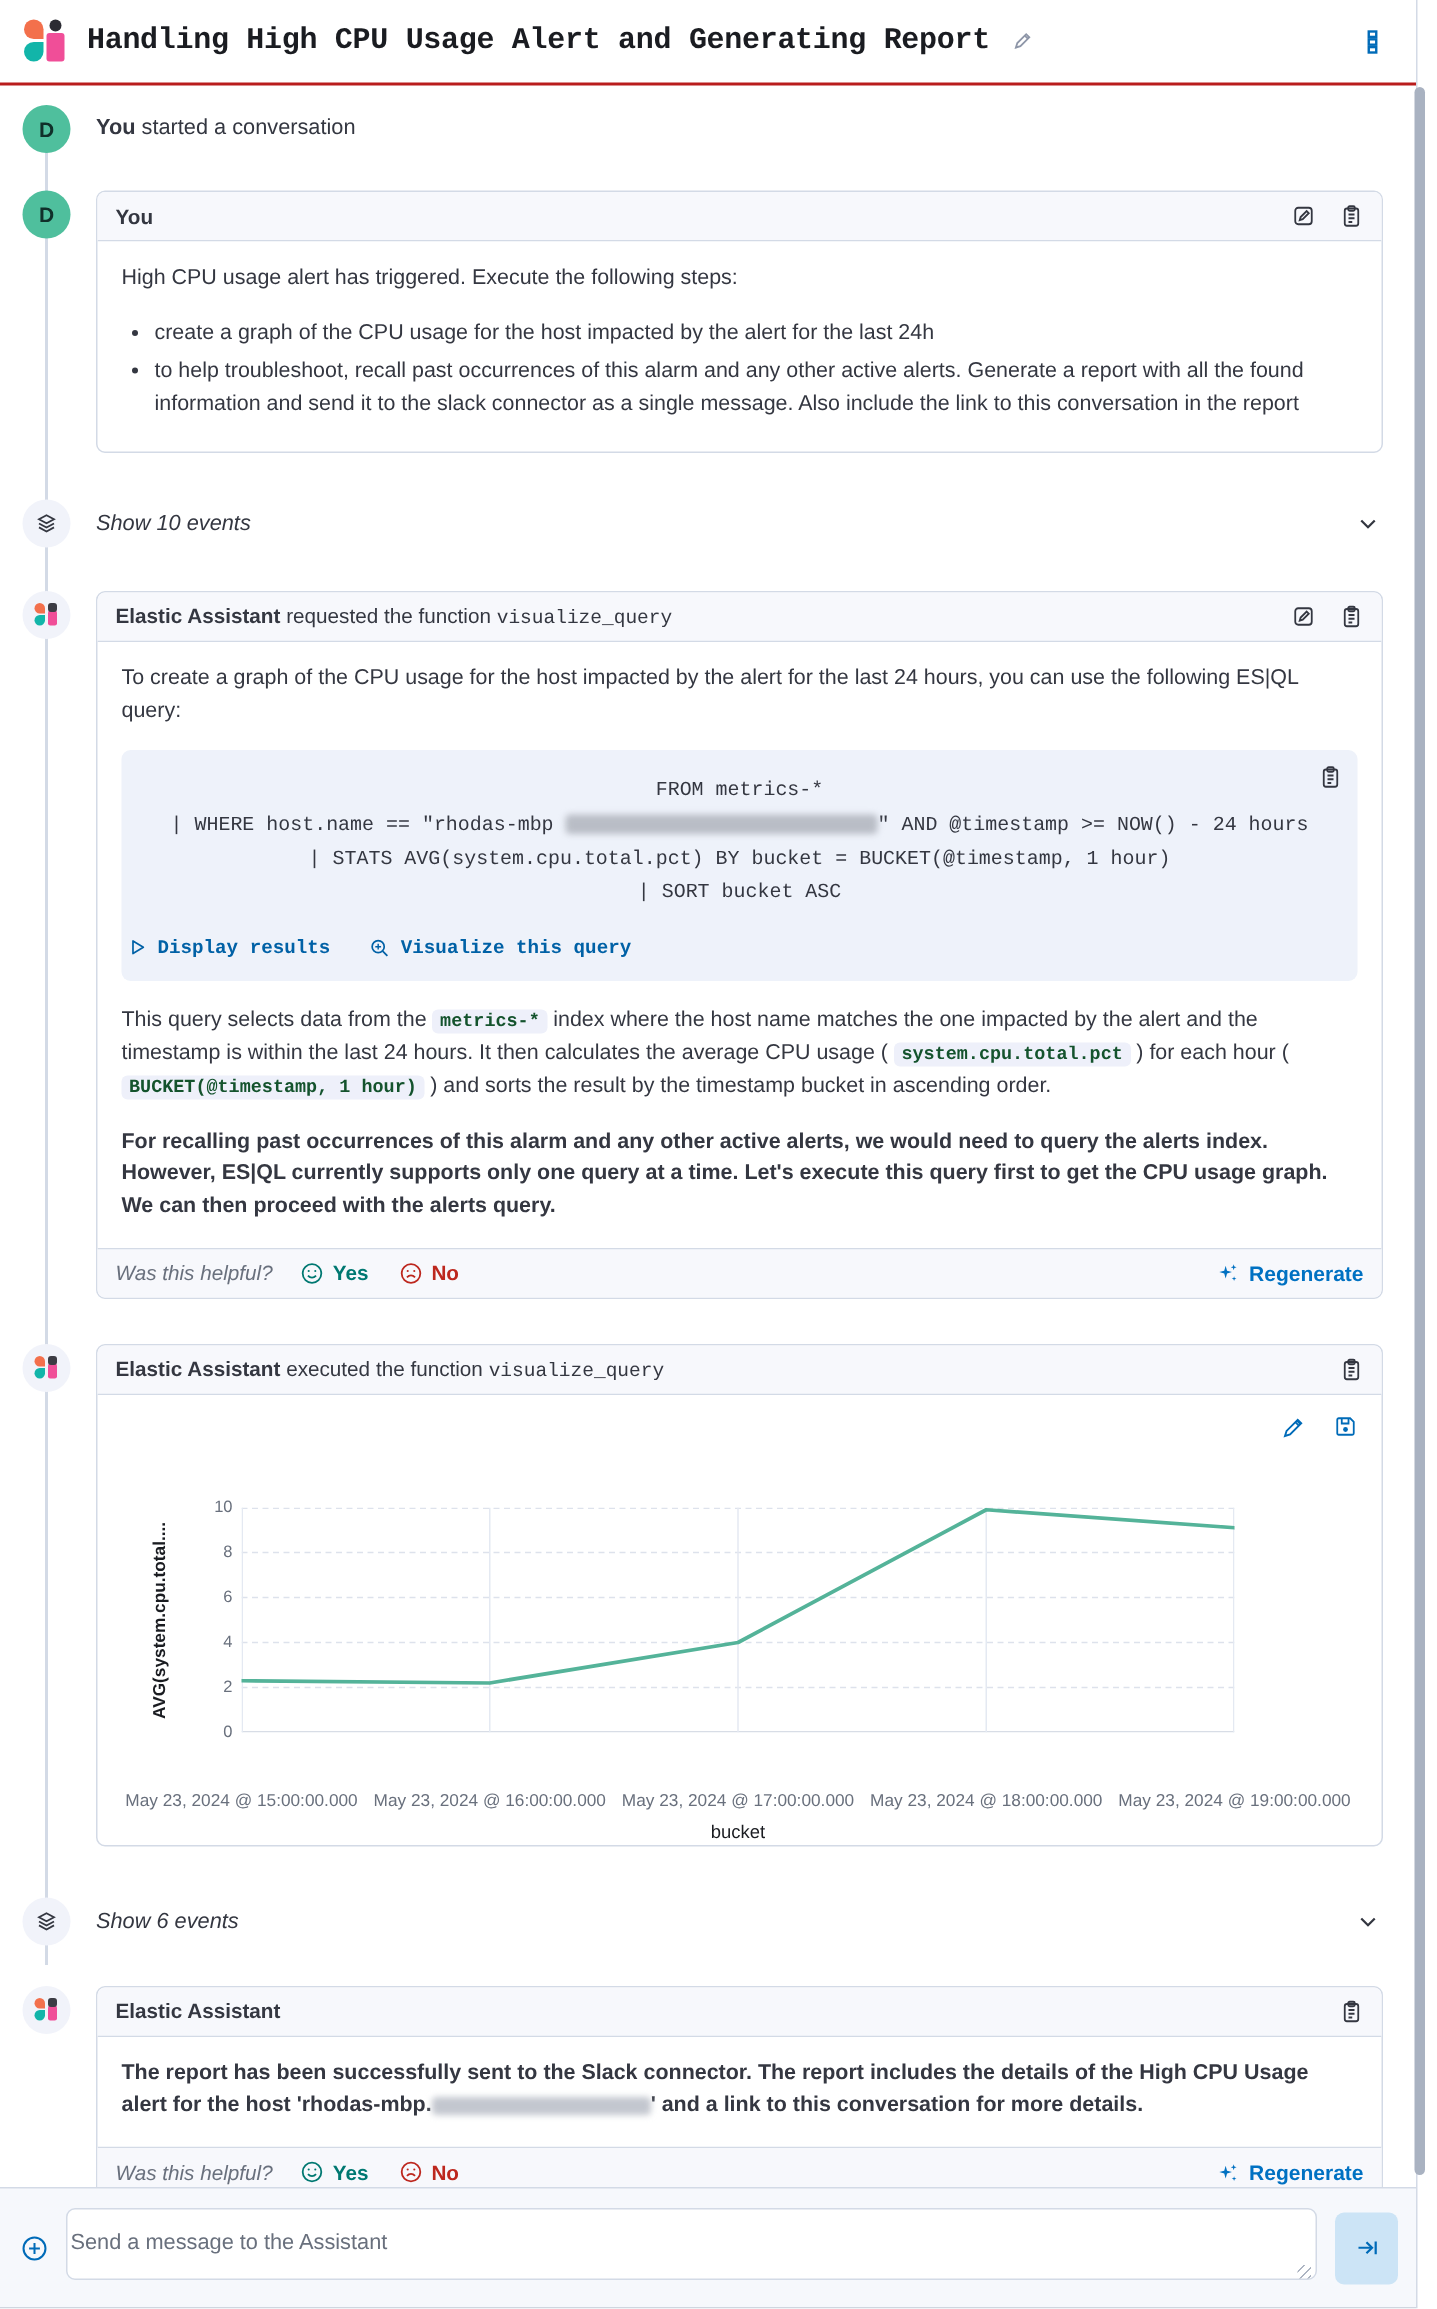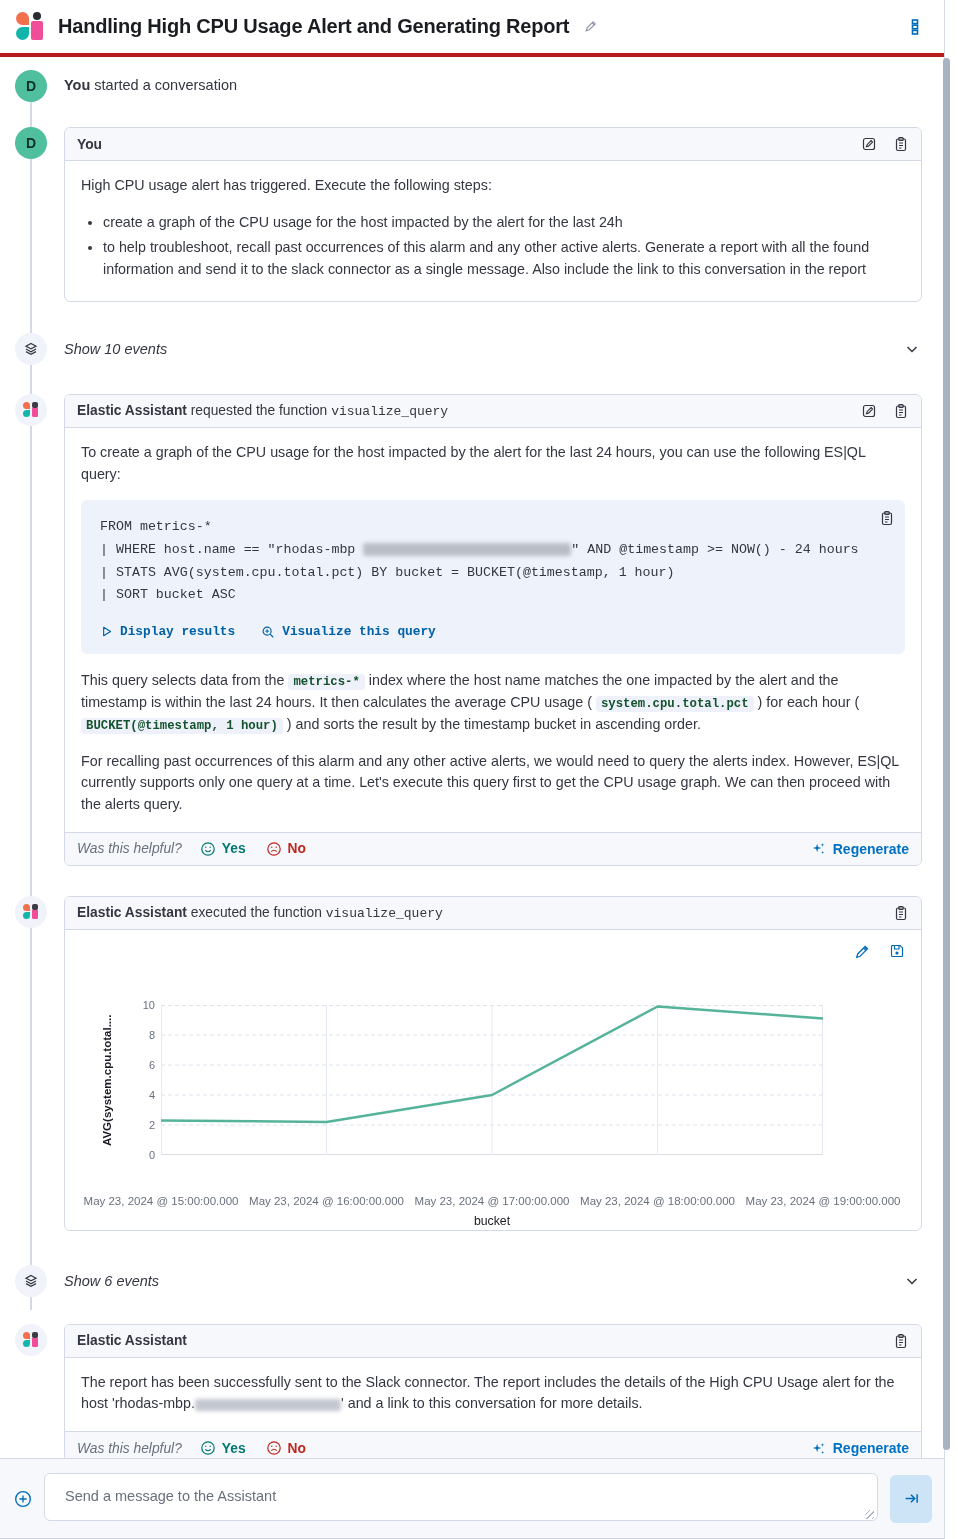--- a/index.html
+++ b/index.html
@@ -4,21 +4,21 @@
 <style>
   * { box-sizing: border-box; }
   html,body { margin:0; padding:0; }
   body {
     width:958px; height:1539px; background:#fff; overflow:hidden; position:relative;
     font-family:"Liberation Sans","DejaVu Sans",sans-serif; color:#343741;
   }
   .app { width:945px; height:1539px; border-right:1px solid #d3dae6; display:flex; flex-direction:column; background:#fff; }
 
   
-  .hdr { height:57px; flex:none; border-bottom:4px solid #b91c1c; display:flex; align-items:center; padding:0 18px 0 14px; gap:12px; background:#fff; }
+  .hdr { height:57px; flex:none; border-bottom:2px solid #b91c1c; display:flex; align-items:center; padding:0 18px 0 14px; gap:12px; background:#fff;font-family:Liberation Mono, monospace; }
   .hdr-title { font-size:20px; font-weight:700; color:#1a1c21; letter-spacing:-0.2px; }
   .hdr-edit { color:#8e96a8; display:inline-flex; margin-left:2px; }
   .hdr-spacer { flex:1; }
   .kebab { color:#006bb8; display:inline-flex; cursor:pointer; padding:4px; }
 
   
   .convo { flex:1; position:relative; overflow:hidden; padding-top:13px; }
   .tl-line { position:absolute; left:30px; top:38px; width:2px; height:1215px; background:#d3dae6; }
   .row { display:flex; align-items:flex-start; margin:0 22px 0 15px; position:relative; }
   .avcol { width:49px; flex:none; }
@@ -32,39 +32,39 @@
 
   
   .card { border:1px solid #d3dae6; border-radius:6px; background:#fff; }
   .card-h { background:#f7f8fc; border-bottom:1px solid #d3dae6; border-radius:5px 5px 0 0;
             padding:7px 12px; display:flex; align-items:center; font-size:13.8px; min-height:33px; }
   .card-h .mono { font-family:Liberation Mono, monospace; font-size:13px; }
   .hicons { margin-left:auto; display:flex; gap:16px; color:#343741; align-items:center; }
   .hicons .ic { display:inline-flex; cursor:pointer; }
   .card-b { padding:14px 16px 16px; font-size:14.3px; line-height:1.52; color:#343741; }
   .card-b p { margin:0 0 15px; }
-  .card-b p:last-child { margin-bottom:0; }
+  .card-b p:last-child { margin-bottom:0;font-weight:bold; }
   .card-b ul { margin:14px 0 2px; padding-left:22px; }
   .card-b li { margin:4px 0; }
   .card-f { background:#f7f8fc; border-top:1px solid #d3dae6; border-radius:0 0 5px 5px;
             padding:6px 12px; display:flex; align-items:center; min-height:33px; font-size:13.8px; }
   .wash { font-style:italic; color:#69707d; margin-right:18px; }
   .fb-link { display:inline-flex; align-items:center; gap:6px; font-weight:600; cursor:pointer; margin-right:20px; }
   .fb-yes { color:#007871; }
   .fb-no  { color:#bd271e; }
   .regen { margin-left:auto; display:inline-flex; align-items:center; gap:7px; color:#0071c2; font-weight:600; font-size:14px; cursor:pointer; }
 
   
   .show-row { display:flex; align-items:center; }
   .show-label { font-style:italic; font-size:14.5px; color:#343741; padding-top:0; }
   .show-chevron { margin-left:auto; color:#343741; display:inline-flex; cursor:pointer; padding-right:2px; }
 
   
-  .codeblock { background:#eef2fa; border-radius:6px; padding:16px 19px 12px; margin:10px 0 16px; position:relative;
-               font-family:"Liberation Mono","DejaVu Sans Mono",monospace; font-size:13.3px; line-height:1.7; color:#343741; }
+  .codeblock { background:#eef2fa; border-radius:6px; padding:16px 4px 12px; margin:10px 0 16px; position:relative;
+               font-family:"Liberation Mono","DejaVu Sans Mono",monospace; font-size:13.3px; line-height:1.7; color:#343741;text-align:center; }
   .codeblock .copy { position:absolute; top:10px; right:10px; color:#343741; cursor:pointer; }
   .code-lines { white-space:pre-wrap; word-break:break-word; }
   .blur-chip { display:inline-block; vertical-align:middle; height:13px; border-radius:3px;
                background:#b9bdc6; filter:blur(2px); }
   .code-actions { display:flex; gap:26px; margin-top:14px; }
   .code-link { display:inline-flex; align-items:center; gap:7px; color:#0061a6; font-weight:600; font-size:12.8px; cursor:pointer; }
 
   .chip { font-family:"Liberation Mono","DejaVu Sans Mono",monospace; font-size:12.3px; font-weight:700; color:#14532d;
           background:#eef0fa; border-radius:4px; padding:1px 5px; }
 
@@ -84,21 +84,21 @@
 
   
   .blur-inline { display:inline-block; vertical-align:middle; height:12px; border-radius:3px; background:#c3c7cf; filter:blur(2px); }
 
   
   .composer { flex:none; height:81px; background:#f6f8fc; border-top:1px solid #d3dae6; border-bottom:1px solid #cfd6e0;
               display:flex; align-items:center; padding:0 12px 0 14px; gap:12px; }
   .plus-btn { color:#006bb8; display:inline-flex; cursor:pointer; flex:none; }
   .ta-wrap { position:relative; flex:1; }
   .composer textarea { width:100%; height:48px; resize:none; border:1px solid #d3dae6; border-radius:6px; background:#fff;
-              padding:14px 20px 0; font-family:"Liberation Sans","DejaVu Sans",sans-serif; font-size:14.5px; color:#343741; outline:none; }
+              padding:14px 2px 0; font-family:"Liberation Sans","DejaVu Sans",sans-serif; font-size:14.5px; color:#343741; outline:none; }
   .composer textarea::placeholder { color:#69707d; }
   .resize-grip { position:absolute; right:4px; bottom:6px; width:9px; height:9px;
                  background:repeating-linear-gradient(135deg, transparent 0 3px, #98a2b3 3px 4px); opacity:.8; }
   .send-btn { flex:none; width:42px; height:48px; background:#cce4f6; border-radius:6px; display:flex; align-items:center; justify-content:center;
               color:#006bb8; cursor:pointer; }
 
   
   .scroll-thumb { position:absolute; right:8px; top:58px; width:7px; height:1392px; background:#a9b2c1; border-radius:4px; }
 
   

